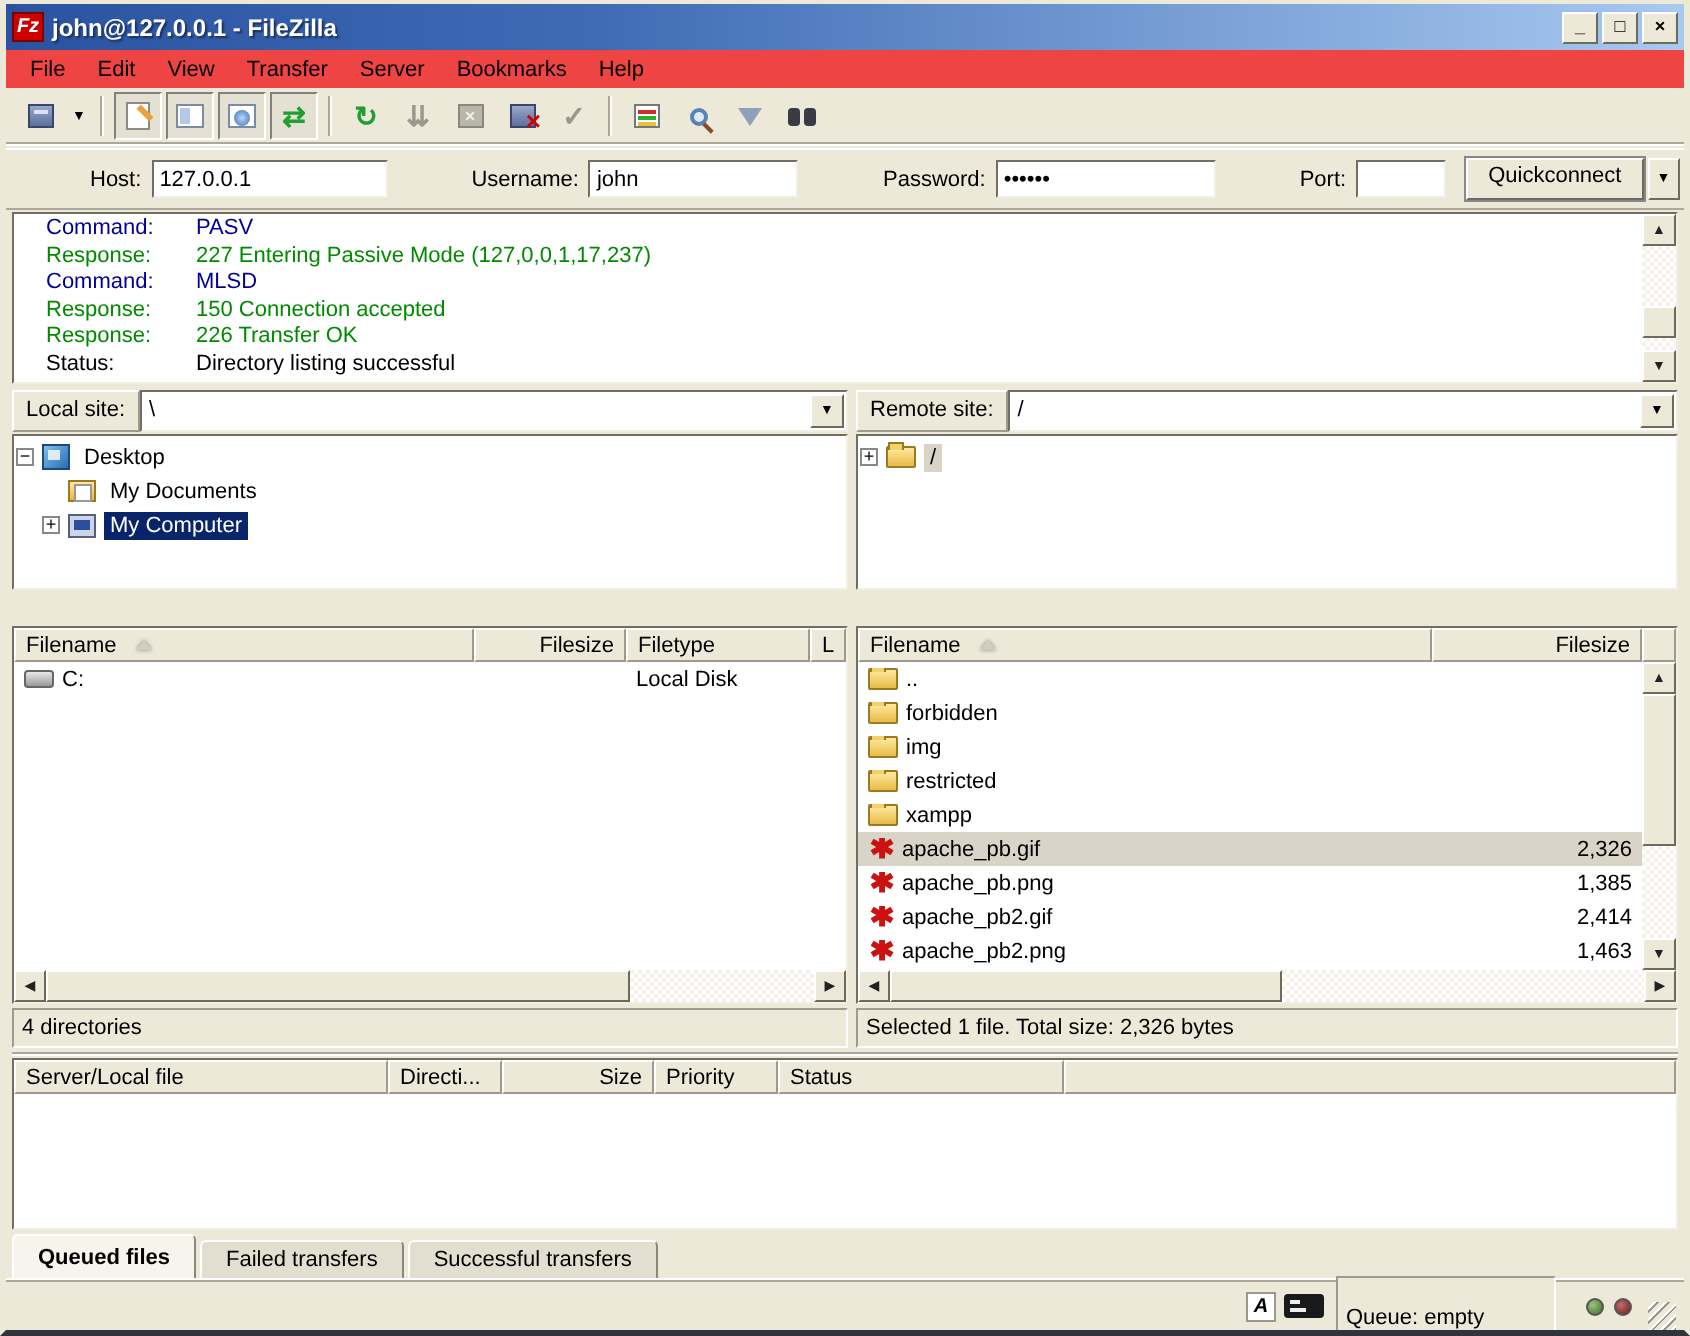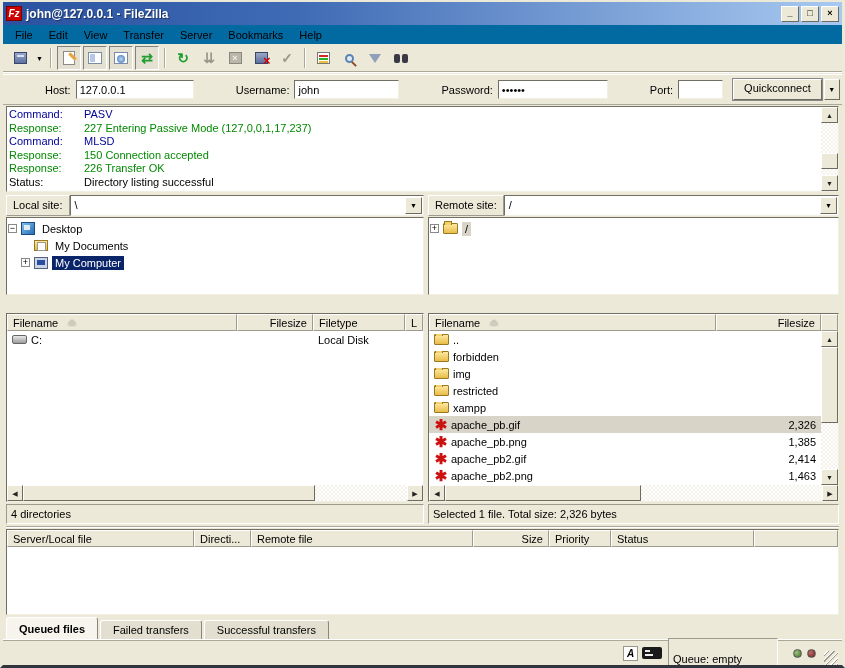--- a/index.html
+++ b/index.html
@@ -10,21 +10,21 @@
   
   .titlebar{position:absolute;top:0;left:0;right:0;height:23px;
     background:linear-gradient(90deg,#2a52a0 0%,#3f6bb5 35%,#a8c9f0 100%);
     display:flex;align-items:center;padding:0 3px;}
   .app-icon{width:16px;height:15px;background:#cc0000;color:#fff;font-weight:bold;font-size:10px;
     display:flex;align-items:center;justify-content:center;margin-right:4px;border:1px solid #7a0000;font-style:italic;}
   .title-text{color:#fff;font-weight:bold;font-size:12px;flex:1;text-shadow:1px 1px 1px #1a3060;}
   .winbtn{width:18px;height:16px;background:#ECE9D8;border:1px solid;border-color:#fff #6d6a5e #6d6a5e #fff;
     margin-left:2px;display:flex;align-items:center;justify-content:center;font-size:9px;font-weight:bold;line-height:1;}
   
-  .menubar{position:absolute;top:23px;left:0;right:0;height:19px;display:flex;align-items:center;padding-left:4px;background:#0369a1;}
+  .menubar{position:absolute;top:23px;left:0;right:0;height:19px;display:flex;align-items:center;padding-left:4px;background:#ef4444;}
   .menu-item{padding:2px 8px;}
   
   .toolbar{position:absolute;top:42px;left:0;right:0;height:29px;display:flex;align-items:center;padding-left:4px;
     border-bottom:1px solid #fff;box-shadow:0 -1px 0 #aca899 inset;}
   .tsep{width:2px;height:20px;border-left:1px solid #aca899;border-right:1px solid #fff;margin:0 4px;}
   .tbtn{width:24px;height:24px;display:flex;align-items:center;justify-content:center;margin:0 1px;border:1px solid transparent;}
   .tbtn.pressed{border-color:#808080 #fff #fff #808080;background:#e4e1d2;}
   .tbtn .g{font-size:14px;line-height:1;}
   .drop{width:13px;height:24px;display:flex;align-items:center;justify-content:center;font-size:7px;}
   .icon-server{width:13px;height:12px;background:linear-gradient(#9aa7c8,#5c6f9e);border:1px solid #39466b;position:relative;}
@@ -53,21 +53,21 @@
   .quickbar{position:absolute;top:72px;left:0;right:0;height:31px;display:flex;align-items:center;padding-left:6px;
     box-shadow:0 -1px 0 #aca899 inset,0 1px 0 #fff inset;}
   .qlabel{margin:0 5px 0 10px;padding-left:32px;}
   .qfield{height:19px;border:1px solid;border-color:#716f64 #f1efe2 #f1efe2 #716f64;background:#fff;padding:2px 3px;font-size:11px;outline:none;}
   .qc-btn{height:21px;padding:2px 10px;background:#ECE9D8;border:1px solid;border-color:#fff #6d6a5e #6d6a5e #fff;outline:1px solid #888;margin-left:10px;}
   .qc-drop{width:16px;height:21px;background:#ECE9D8;border:1px solid;border-color:#fff #6d6a5e #6d6a5e #fff;margin-left:2px;
     display:flex;align-items:center;justify-content:center;font-size:7px;}
   
   .logbox{position:absolute;top:104px;left:3px;right:3px;height:86px;background:#fff;
     border:1px solid;border-color:#716f64 #f1efe2 #f1efe2 #716f64;display:flex;}
-  .loglines{flex:1;padding:1px 2px;overflow:hidden;line-height:13.5px;}
+  .loglines{flex:1;padding:1px 16px;overflow:hidden;line-height:13.5px;}
   .logline{display:flex;white-space:nowrap;}
   .loglabel{width:75px;flex:none;}
   .t-command{color:#000099;} .t-response{color:#008a00;} .t-status{color:#000;}
   
   .sb-v{width:17px;flex:none;display:flex;flex-direction:column;background:#f4f2ea;}
   .sb-h{height:16px;display:flex;background:#f4f2ea;}
   .sb-btn{width:17px;height:16px;flex:none;background:#ECE9D8;border:1px solid;border-color:#fff #6d6a5e #6d6a5e #fff;
     display:flex;align-items:center;justify-content:center;font-size:7px;color:#222;line-height:1;}
   .sb-h .sb-btn{width:16px;height:16px;}
   .sb-track{flex:1;position:relative;background:#f4f2ea;
@@ -457,23 +457,20 @@
 
   <div class="queuebox">
     <div class="queue-list">
       <div class="list-header">
         <span class="hcell" style="width:187px">
             <span>Server/Local file</span>
           </span>
         <span class="hcell" style="width:57px">
             <span>Directi...</span>
           </span>
-        <span class="hcell" style="width:222px">
-            <span>Remote file</span>
-          </span>
         <span class="hcell r" style="width:76px">
             <span>Size</span>
           </span>
         <span class="hcell" style="width:62px">
             <span>Priority</span>
           </span>
         <span class="hcell" style="width:143px">
             <span>Status</span>
           </span>
         <span class="hcell" style="flex:1"></span>

